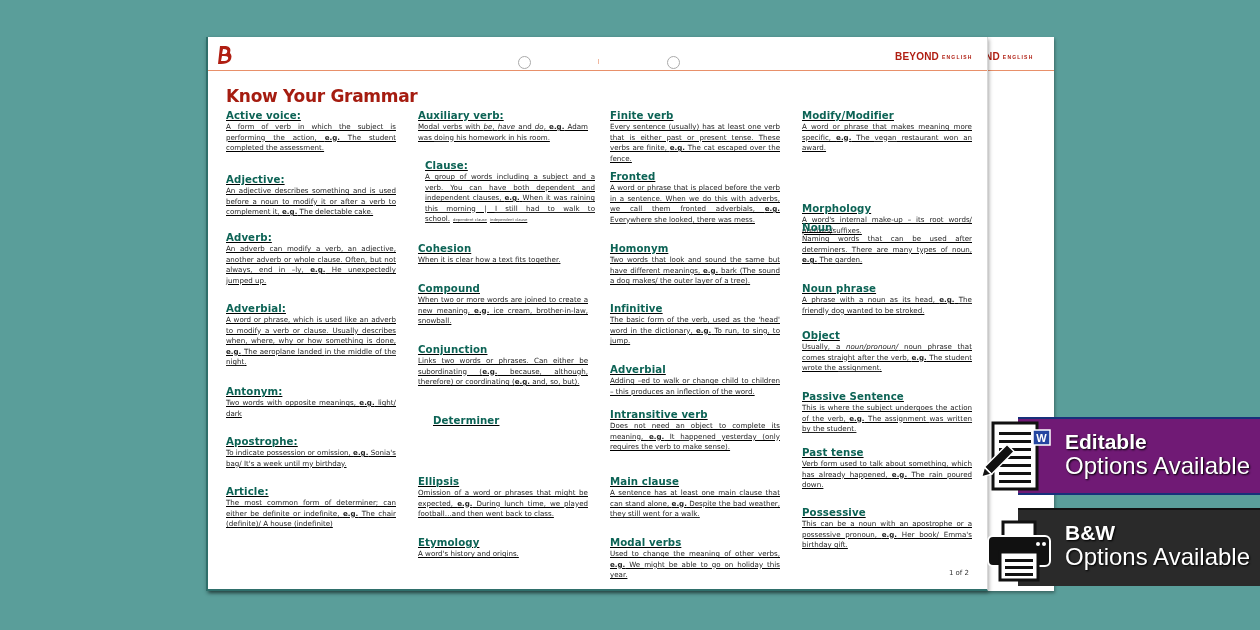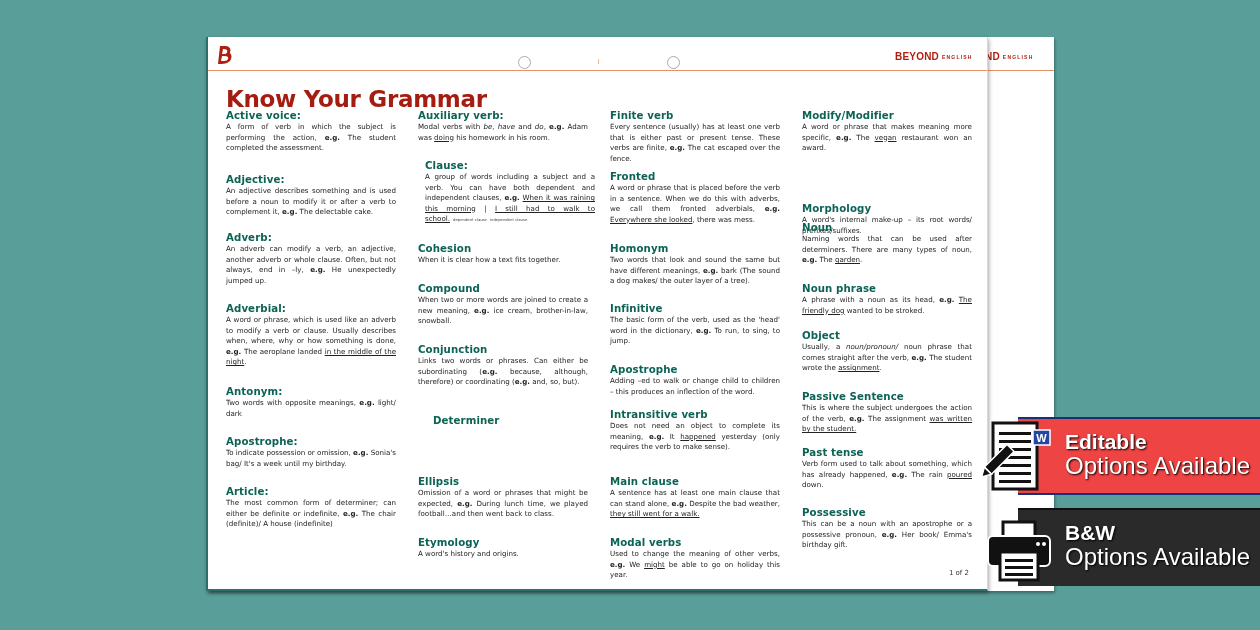--- a/index.html
+++ b/index.html
@@ -14,31 +14,31 @@
       background: #fff; border-right: 1px solid #d8d8d8;
       box-shadow: 1px 2px 4px rgba(0,0,0,0.35);
       border-left: 2px solid #2f6f6b; border-bottom: 2px solid #2f6f6b;
     }
     .page-header { position: absolute; left: 0; top: 0; width: 100%; height: 34px; border-bottom: 1.5px solid #e8906a; }
     .back-header { position: absolute; left: 0; top: 0; width: 100%; height: 34px; border-bottom: 1.5px solid #e8906a; }
     .logo { position: absolute; left: 9px; top: 8px; width: 16px; height: 20px; }
     .punch { position: absolute; top: 19px; width: 13px; height: 13px; border: 1.3px solid #aaa; border-radius: 50%; background: #fff; }
     .brand { position: absolute; top: 14px; font-weight: bold; color: #b01e12; font-size: 10px; letter-spacing: 0.2px; white-space: nowrap; }
     .brand small { font-size: 5px; letter-spacing: 1.2px; margin-left: 3px; vertical-align: 1px; }
-    .title { position: absolute; left: 18px; top: 49px; font-size: 23px; font-weight: bold; color: #a51c10; font-family: "DejaVu Sans", sans-serif; letter-spacing: -0.3px; }
+    .title { position: absolute; left: 18px; top: 49px; font-size: 17px; font-weight: bold; color: #a51c10; font-family: "DejaVu Sans", sans-serif; letter-spacing: -0.3px; }
     .col { position: absolute; top: 72px; width: 170px; }
-    .entry { margin-bottom: 0; position: absolute; left: 0; width: 170px; }
+    .entry { margin-bottom: 0; position: absolute; left: 0; width: 170px; text-decoration: underline; }
     .term { font-family: "DejaVu Sans", sans-serif; font-weight: bold; color: #0c6355; font-size: 10.2px; line-height: 13px; letter-spacing: 0.1px; }
     .def { font-family: "DejaVu Sans", sans-serif; font-size: 7.1px; line-height: 10.5px; color: #222; text-align: justify; }
     .def b { font-weight: bold; }
     .def u { text-decoration: underline; }
     .tiny { font-size: 3.8px; color: #444; margin-left: 3px; }
     .page-num { position: absolute; right: 18px; bottom: 12px; font-size: 7px; color: #333; font-family: "DejaVu Sans", sans-serif; }
     .badge { position: absolute; left: 1018px; width: 242px; height: 78px; }
-    .badge-editable { top: 417px; background: #ef4444; border-top: 2px solid #17307a; border-bottom: 2px solid #17307a; }
+    .badge-editable { top: 417px; background: #701a75; border-top: 2px solid #17307a; border-bottom: 2px solid #17307a; }
     .badge-bw { top: 508px; background: #2a2a2a; border-top: 2px solid #111; text-decoration: underline; }
     .badge-text { position: absolute; left: 47px; top: 10px; color: #fff; text-shadow: 1px 1px 2px #000; }
     .badge-title { font-weight: bold; font-size: 21px; line-height: 25px; }
     .badge-sub { font-size: 24px; line-height: 24px; }
     .badge-icon { position: absolute; }
   </style>
 </head>
 <body>
 
 <div class="back-page">
@@ -132,21 +132,21 @@
       </div>
       <div class="entry" style="top: 133px;">
         <div class="term">Homonym</div>
         <div class="def">Two words that look and sound the same but have different meanings, <b>e.g.</b> bark (The sound a dog makes/ the outer layer of a tree).</div>
       </div>
       <div class="entry" style="top: 193px;">
         <div class="term">Infinitive</div>
         <div class="def">The basic form of the verb, used as the 'head' word in the dictionary, <b>e.g.</b> To run, to sing, to jump.</div>
       </div>
       <div class="entry" style="top: 254px;">
-        <div class="term">Apostrophe</div>
+        <div class="term">Adverbial</div>
         <div class="def">Adding –ed to walk or change child to children – this produces an inflection of the word.</div>
       </div>
       <div class="entry" style="top: 299px;">
         <div class="term">Intransitive verb</div>
         <div class="def">Does not need an object to complete its meaning, <b>e.g.</b> It <u>happened</u> yesterday (only requires the verb to make sense).</div>
       </div>
       <div class="entry" style="top: 366px;">
         <div class="term">Main clause</div>
         <div class="def">A sentence has at least one main clause that can stand alone, <b>e.g.</b> Despite the bad weather, <u>they still went for a walk.</u></div>
       </div>

